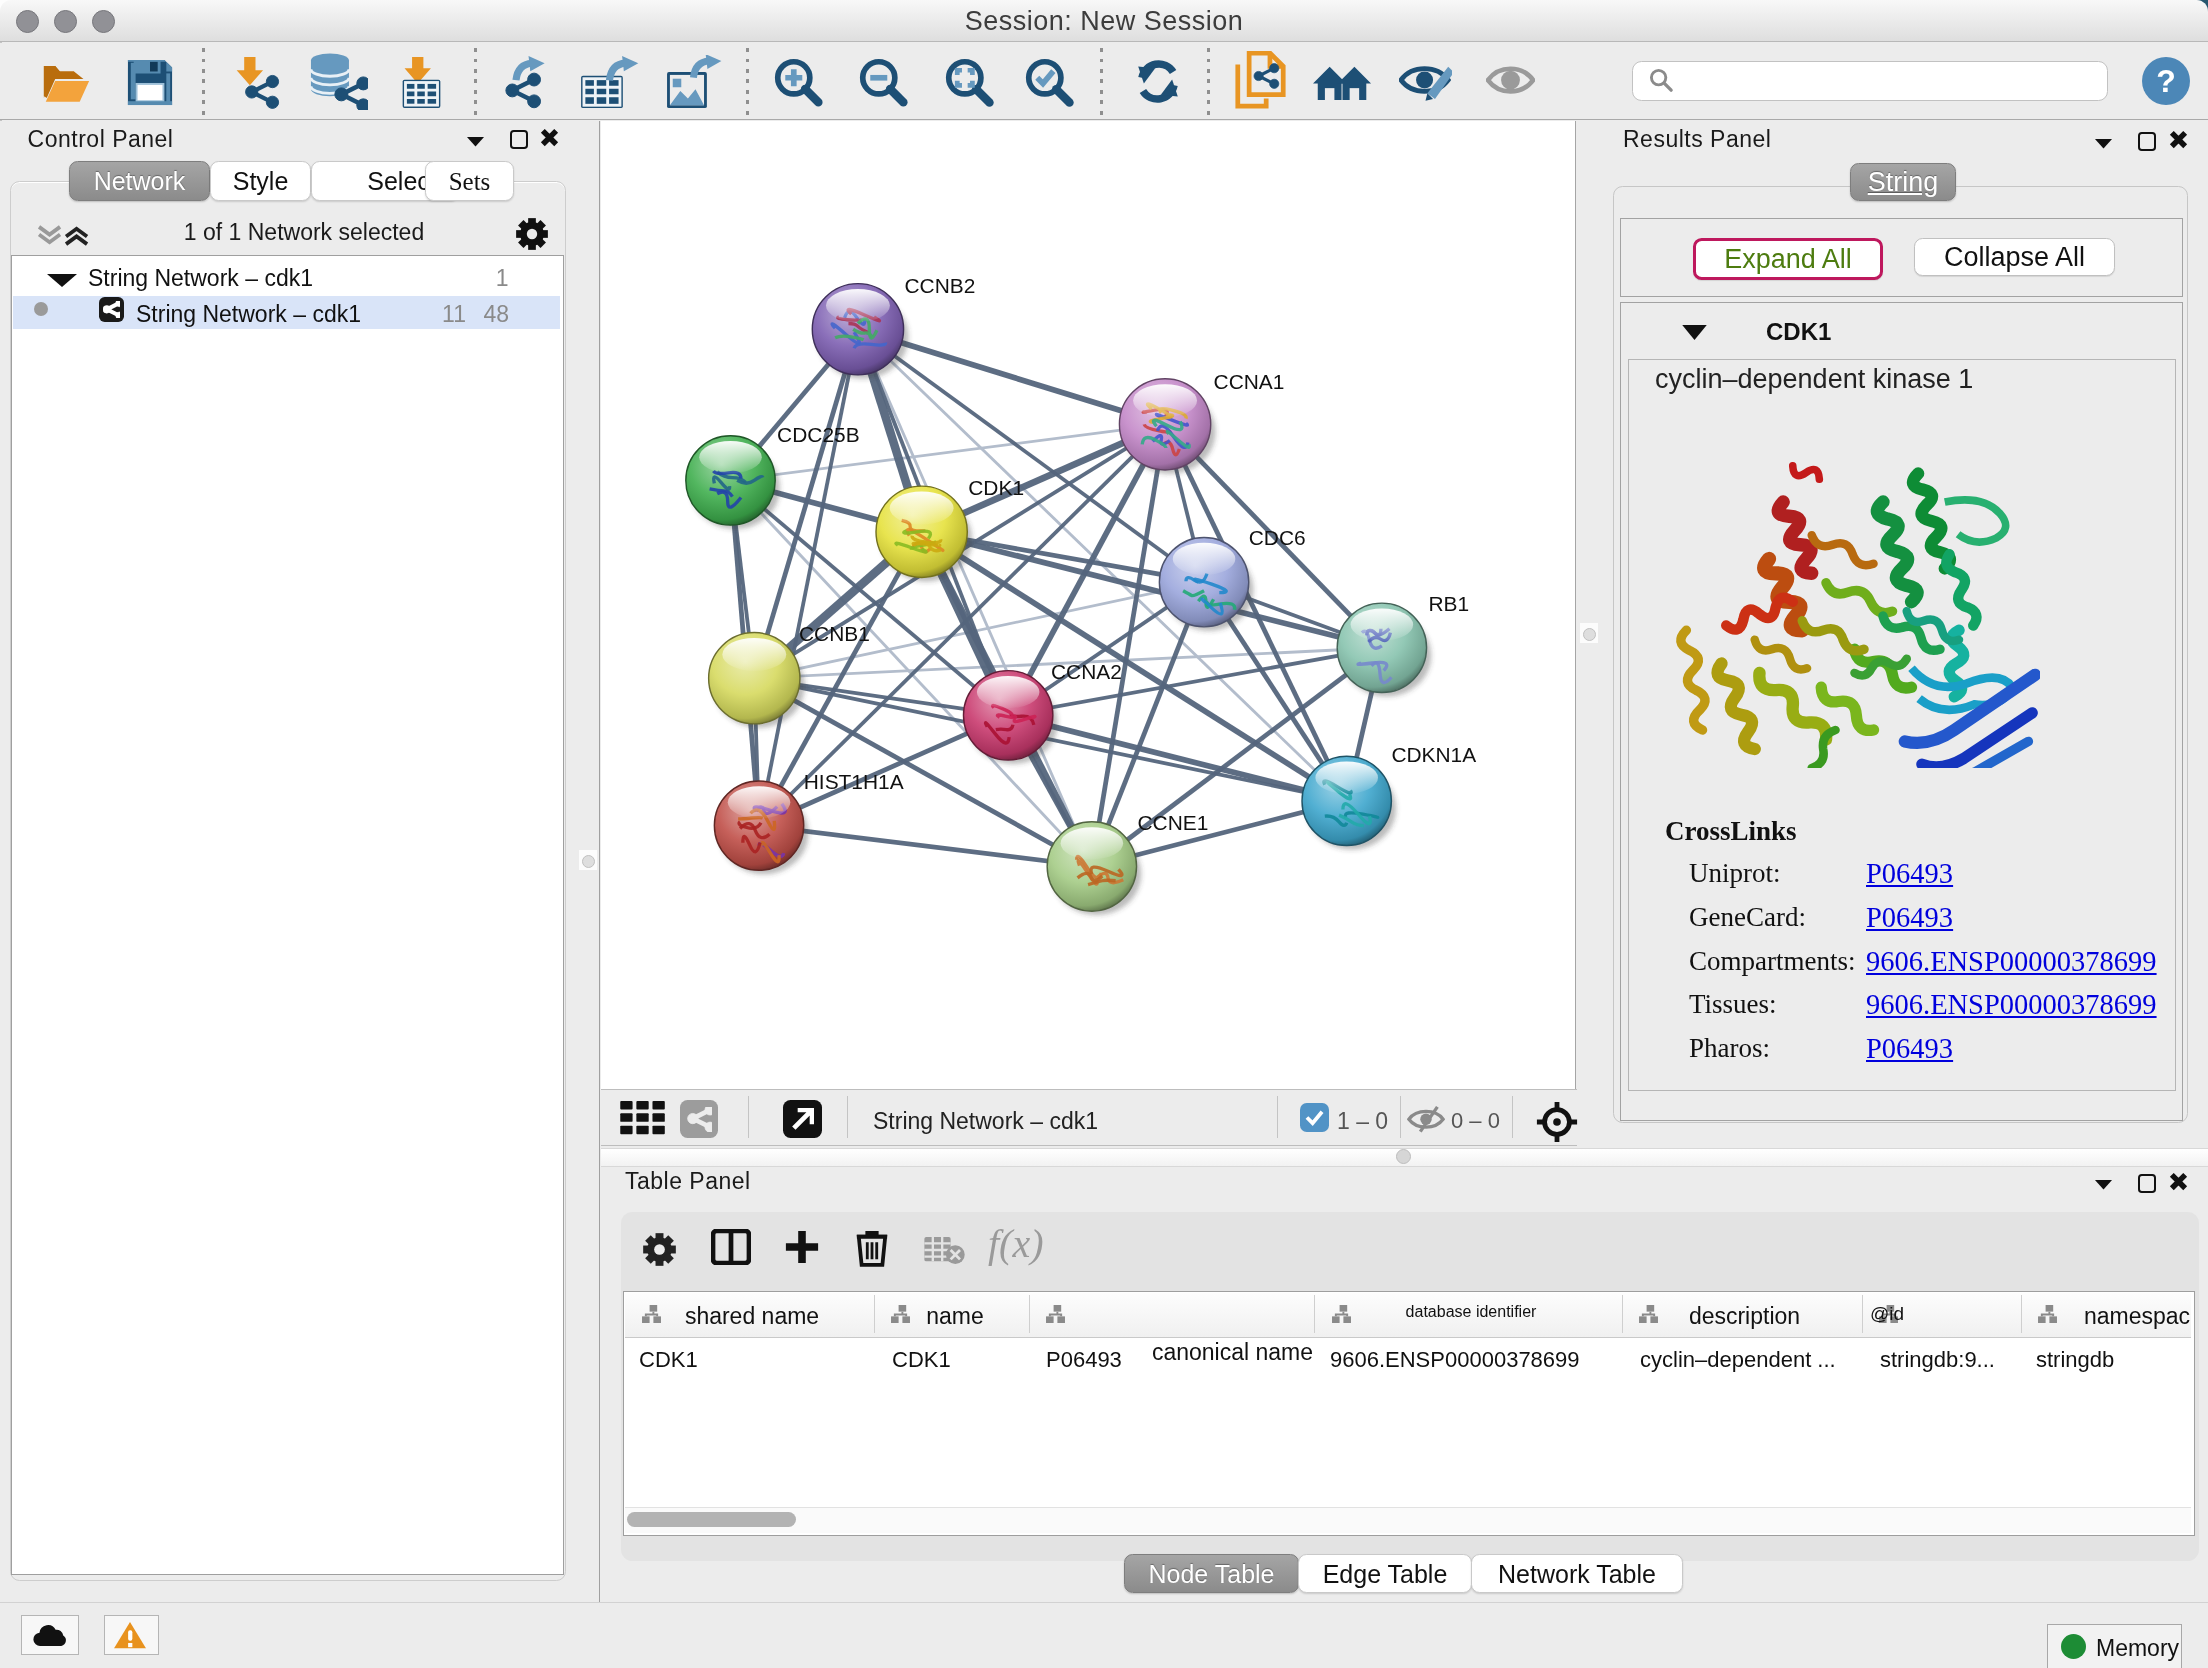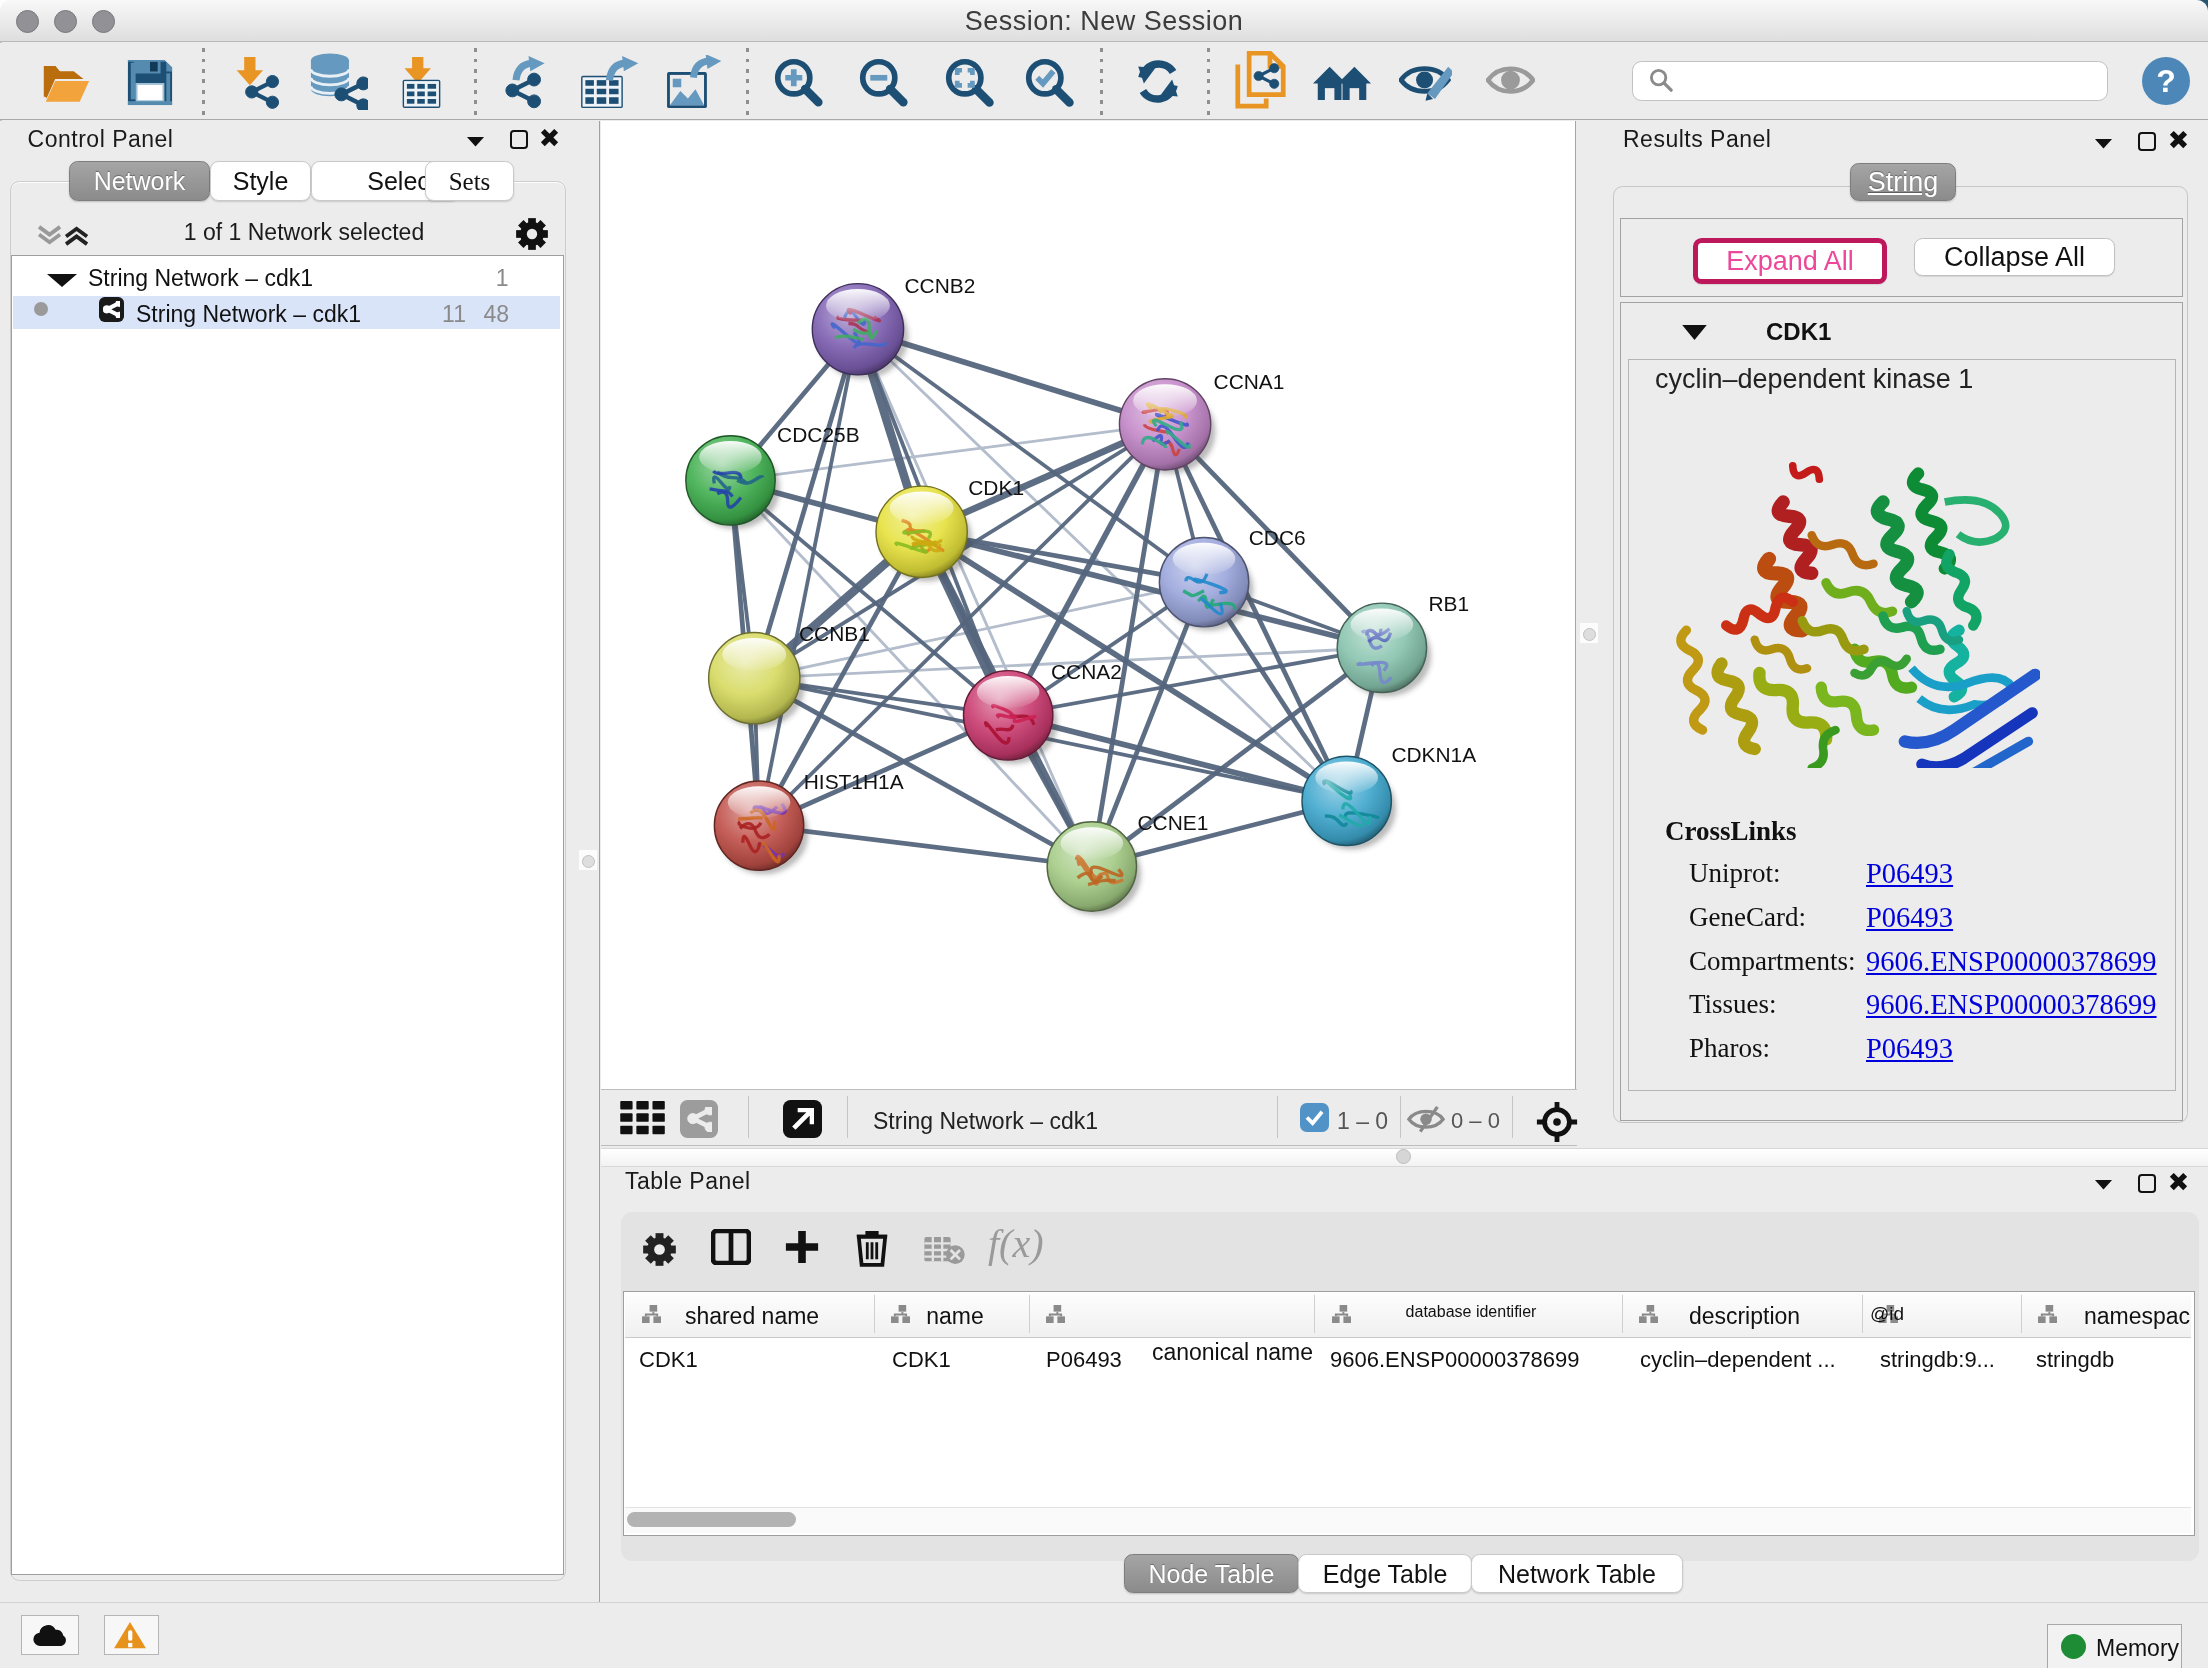--- a/index.html
+++ b/index.html
@@ -547,21 +547,21 @@
     <svg class="abs" style="left:2094px;top:138px" width="19" height="11.4" viewBox="0 0 20 12" xmlns="http://www.w3.org/2000/svg">
       <path d="M1 1 L19 1 L10 11 Z" fill="#111"></path>
     </svg>
     <div class="abs" style="left:2138px;top:132px;width:14.3px;height:15px;border:2.9px solid #111;border-radius:3.8px;"></div>
     <svg class="abs" style="left:2169px;top:131px" width="19" height="20" viewBox="0 0 20 21" xmlns="http://www.w3.org/2000/svg">
       <path d="M2 4 L5 1 L10 6 L15 1 L18 4 L13 9 L18 14 L15 17 L10 12 L5 17 L2 14 L7 9 Z" fill="#111" stroke="#111" stroke-width="1.5"></path>
     </svg>
     <div class="abs" style="left:1613px;top:186px;width:573px;height:935px;background:#ececec;border:1.9px solid #c6c6c6;border-radius:9.5px;"></div>
     <div class="gtab" style="left:1850px;top:163px;width:104px;height:36px;line-height:37px;z-index:4;font-size:27px;text-decoration:underline;">String</div>
     <div class="abs" style="left:1620px;top:218px;width:561px;height:77px;background:#ececec;border:1.9px solid #a2a2a2;"></div>
-    <div class="abs" style="left:1693px;top:238px;width:184px;height:36px;background:#fff;border:5px solid #be185d;border-radius:8.6px;font-size:27px;text-align:center;line-height:36px;color:#ec4899;box-shadow:0 1px 1px rgba(0,0,0,0.1);">Expand All</div>
+    <div class="abs" style="left:1693px;top:238px;width:184px;height:36px;background:#fff;border:3px solid #be185d;border-radius:8.6px;font-size:27px;text-align:center;line-height:36px;color:#4d7c0f;box-shadow:0 1px 1px rgba(0,0,0,0.1);">Expand All</div>
     <div class="abs" style="left:1914px;top:238px;width:199px;height:36px;background:#fff;border:1px solid #c0c0c0;border-radius:8.6px;font-size:27px;text-align:center;line-height:36px;color:#111;box-shadow:0 1px 1px rgba(0,0,0,0.1);">Collapse All</div>
     <div class="abs" style="left:1620px;top:302px;width:561px;height:817px;background:#ececec;border:1.9px solid #a2a2a2;"></div>
     <svg class="abs" style="left:1681px;top:324px" width="27" height="17" viewBox="0 0 28 18" xmlns="http://www.w3.org/2000/svg">
       <path d="M1 1 L27 1 L14 17 Z" fill="#111"></path>
     </svg>
     <div class="abs" style="left:1766px;top:318px;font-size:24px;font-weight:bold;color:#111;">CDK1</div>
     <div class="abs" style="left:1628px;top:359px;width:546px;height:730px;background:#ececec;border:1.9px solid #b5b5b5;"></div>
     <div class="abs" style="left:1655px;top:364px;font-size:27px;color:#222;">cyclin–dependent kinase 1</div>
     <svg class="abs" style="left:1669px;top:445px" width="371" height="323" viewBox="0 0 390 340" xmlns="http://www.w3.org/2000/svg">
       <g>

